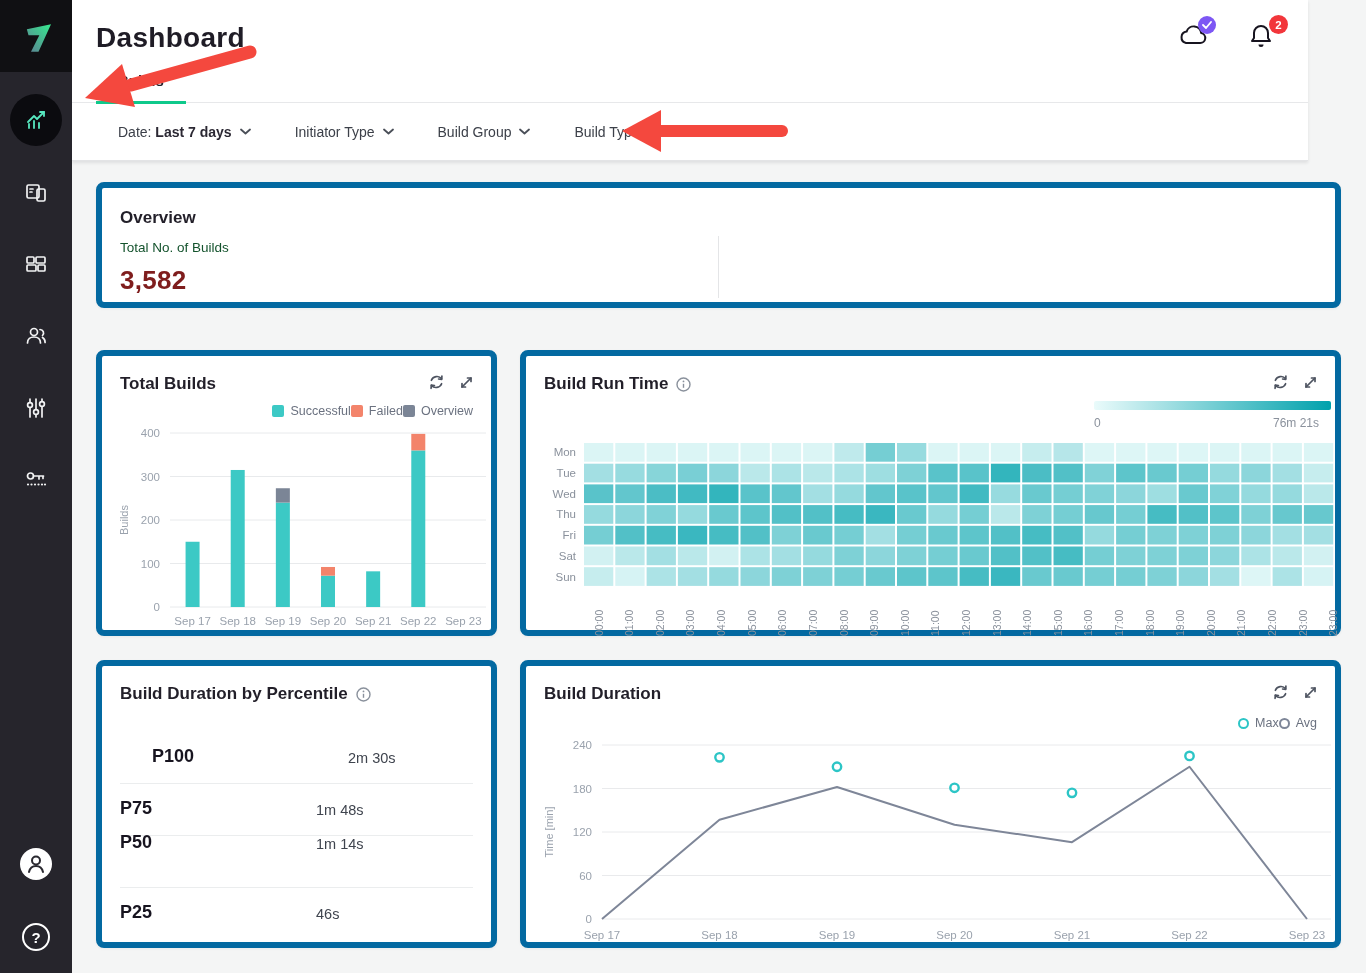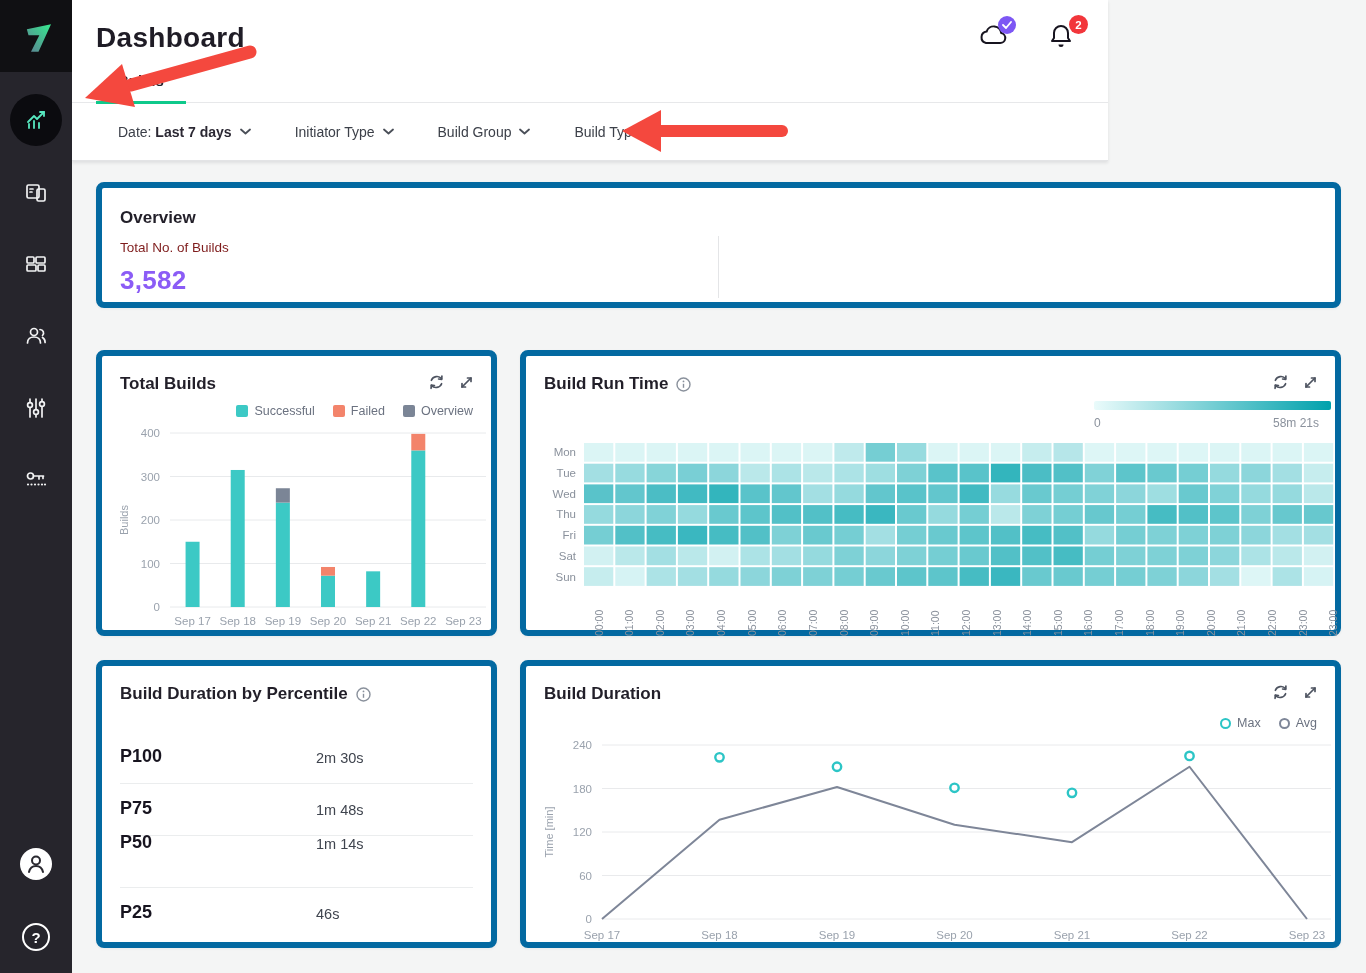--- a/index.html
+++ b/index.html
@@ -12,21 +12,21 @@
   #logo-block { position:absolute; left:0; top:0; width:72px; height:72px; background:#101013;
                 display:flex; align-items:center; justify-content:center; cursor:pointer; }
   .nav-item { position:absolute; left:0; width:72px; height:56px; display:flex; align-items:center;
               justify-content:center; cursor:pointer; }
   .nav-item svg { stroke:#f2f3f4; fill:none; stroke-width:1.7; stroke-linecap:round; stroke-linejoin:round; }
   #nav-active-circle { position:absolute; left:10px; top:94px; width:52px; height:52px; border-radius:50%;
               background:#0b0b0f; display:flex; align-items:center; justify-content:center; cursor:pointer; }
   .side-bottom { position:absolute; left:0; width:72px; display:flex; justify-content:center; cursor:pointer; }
 
   
-  #header { position:absolute; left:72px; top:0; width:1036px; height:161px; background:#ffffff; z-index:2;
+  #header { position:absolute; left:72px; top:0; width:1236px; height:161px; background:#ffffff; z-index:2;
             box-shadow:0 2px 3px rgba(40,42,50,.10); }
   #page-title { position:absolute; left:24px; top:22px; font-size:28px; font-weight:600; color:#1f1c26; letter-spacing:.3px; }
   #header-icons { position:absolute; right:28px; top:22px; display:flex; gap:38px; }
   .hicon { position:relative; width:32px; height:32px; cursor:pointer; }
   .badge { position:absolute; border-radius:50%; display:flex; align-items:center; justify-content:center; }
   #tabs { position:absolute; left:0; top:72px; width:100%; height:31px; border-bottom:1px solid #e7e8ea; }
   .tab { position:absolute; left:24px; top:0; padding:0 22px; height:30px; font-size:15px; font-weight:600;
          color:#221f29; display:flex; align-items:flex-start; cursor:pointer; }
   .tab.active::after { content:""; position:absolute; left:0; right:0; bottom:-2px; height:3px; background:#0ec98b; }
   #filterbar { position:absolute; left:0; top:103px; width:100%; height:58px; display:flex; align-items:center;
@@ -42,26 +42,26 @@
   .card-title { position:absolute; left:18px; top:18px; font-size:17px; font-weight:700; color:#221f29;
                 display:flex; align-items:center; gap:8px; }
   .card-actions { position:absolute; right:16px; top:18px; display:flex; gap:13px; }
   .cicon { width:17px; height:17px; cursor:pointer; }
   .cicon path, .cicon line { stroke:#4d5360; stroke-width:1.7; fill:none; stroke-linecap:round; stroke-linejoin:round; }
   .info-ic { width:15px; height:15px; }
 
   
   #overview-card { left:96px; top:182px; width:1245px; height:126px; }
   .stat { position:absolute; top:30px; }
-  .stat .slabel { font-size:13.5px; color:#7f1d1d; }
-  .stat .svalue { font-size:26px; font-weight:700; color:#8b5cf6; margin-top:10px; letter-spacing:.3px; }
+  .stat .slabel { font-size:13.5px; color:#14532d; }
+  .stat .svalue { font-size:26px; font-weight:700; color:#7f1d1d; margin-top:10px; letter-spacing:.3px; }
   #stat-divider { position:absolute; left:616px; top:48px; width:1px; height:62px; background:#e4e5e7; }
 
   
-  .legend { position:absolute; display:flex; gap:18px; align-items:center; font-size:12.5px; color:#6b7280; }
+  .legend { position:absolute; display:flex; align-items:center; font-size:12.5px; color:#6b7280; }
   .lg-item { display:flex; align-items:center; gap:6px; }
   .lg-sw { width:12px; height:12px; border-radius:2px; }
   .lg-ring { width:11px; height:11px; border-radius:50%; background:#fff; }
 
   
   #hm-grad { position:absolute; left:568px; top:45px; width:237px; height:9px; border-radius:2px;
              background:linear-gradient(to right,#eafbfb,#00a1ac); }
   .hm-grad-lbl { position:absolute; top:60px; font-size:12px; color:#8a919c; }
 
   
@@ -299,21 +299,21 @@
       <path d="M13.9 2.2 L13.7 5.5 L10.6 5.0" fill="none"></path>
       <path d="M3.1 14.3 L3.3 11.0 L6.4 11.5" fill="none"></path>
     </svg>
     <svg class="cicon" viewBox="0 0 17 17">
       <line x1="4" y1="13" x2="13" y2="4"></line>
       <path d="M9.5 4 H13 V7.5 M7.5 13 H4 V9.5" fill="none"></path>
     </svg>
   </div>
   <div id="hm-grad"></div>
   <div class="hm-grad-lbl" style="left:568px">0</div>
-  <div class="hm-grad-lbl" style="right:16px">58m 21s</div>
+  <div class="hm-grad-lbl" style="right:16px">76m 21s</div>
   <svg id="heatmap-chart" class="abs" style="left:0; top:0" width="821" height="286">
       <text x="50" y="100.35" font-size="11.5" fill="#8a919c" text-anchor="end">Mon</text>
       <rect x="58" y="87" width="29.3" height="18.7" fill="rgb(219,245,245)"></rect>
       <rect x="89.3" y="87" width="29.3" height="18.7" fill="rgb(219,245,245)"></rect>
       <rect x="120.6" y="87" width="29.3" height="18.7" fill="rgb(219,245,245)"></rect>
       <rect x="151.9" y="87" width="29.3" height="18.7" fill="rgb(219,245,245)"></rect>
       <rect x="183.2" y="87" width="29.3" height="18.7" fill="rgb(219,245,245)"></rect>
       <rect x="214.5" y="87" width="29.3" height="18.7" fill="rgb(219,245,245)"></rect>
       <rect x="245.8" y="87" width="29.3" height="18.7" fill="rgb(219,245,245)"></rect>
       <rect x="277.1" y="87" width="29.3" height="18.7" fill="rgb(219,245,245)"></rect>
@@ -514,21 +514,21 @@
 <div class="card" style="left:96px; top:660px; width:401px; height:288px">
   <div class="card-title">
     <span>Build Duration by Percentile</span>
     <svg class="info-ic" viewBox="0 0 15 15">
       <circle cx="7.5" cy="7.5" r="6.5" fill="none" stroke="#8a919c" stroke-width="1.4"></circle>
       <line x1="7.5" y1="6.8" x2="7.5" y2="10.8" stroke="#8a919c" stroke-width="1.4"></line>
       <circle cx="7.5" cy="4.4" r="0.9" fill="#8a919c"></circle>
     </svg>
   </div>
   <div id="percentile-rows">
-      <div class="p-row" style="top: 66px;">
+      <div class="p-row" style="top: 66px; margin-left: 32px;">
         <div class="p-name">P100</div>
                    <div class="p-val">2m 30s</div>
       </div>
       <div class="p-sep" style="top: 117px;"></div>
       <div class="p-row" style="top: 118px;">
         <div class="p-name">P75</div>
                    <div class="p-val">1m 48s</div>
       </div>
       <div class="p-sep" style="top: 169px;"></div>
       <div class="p-row" style="top: 152px; text-align: center;">

